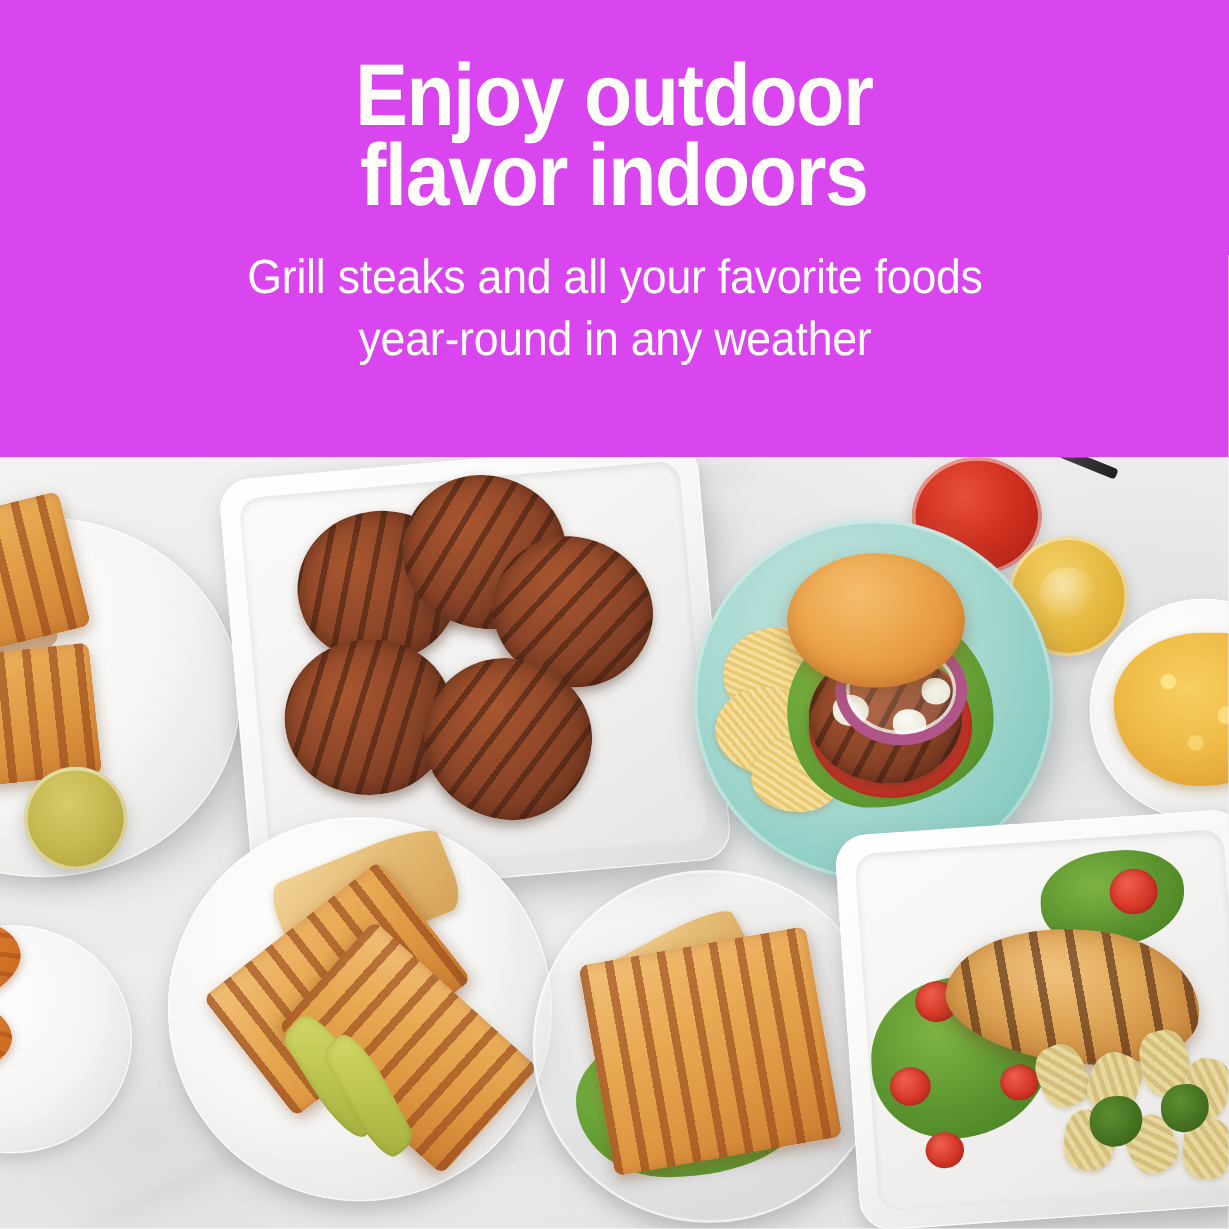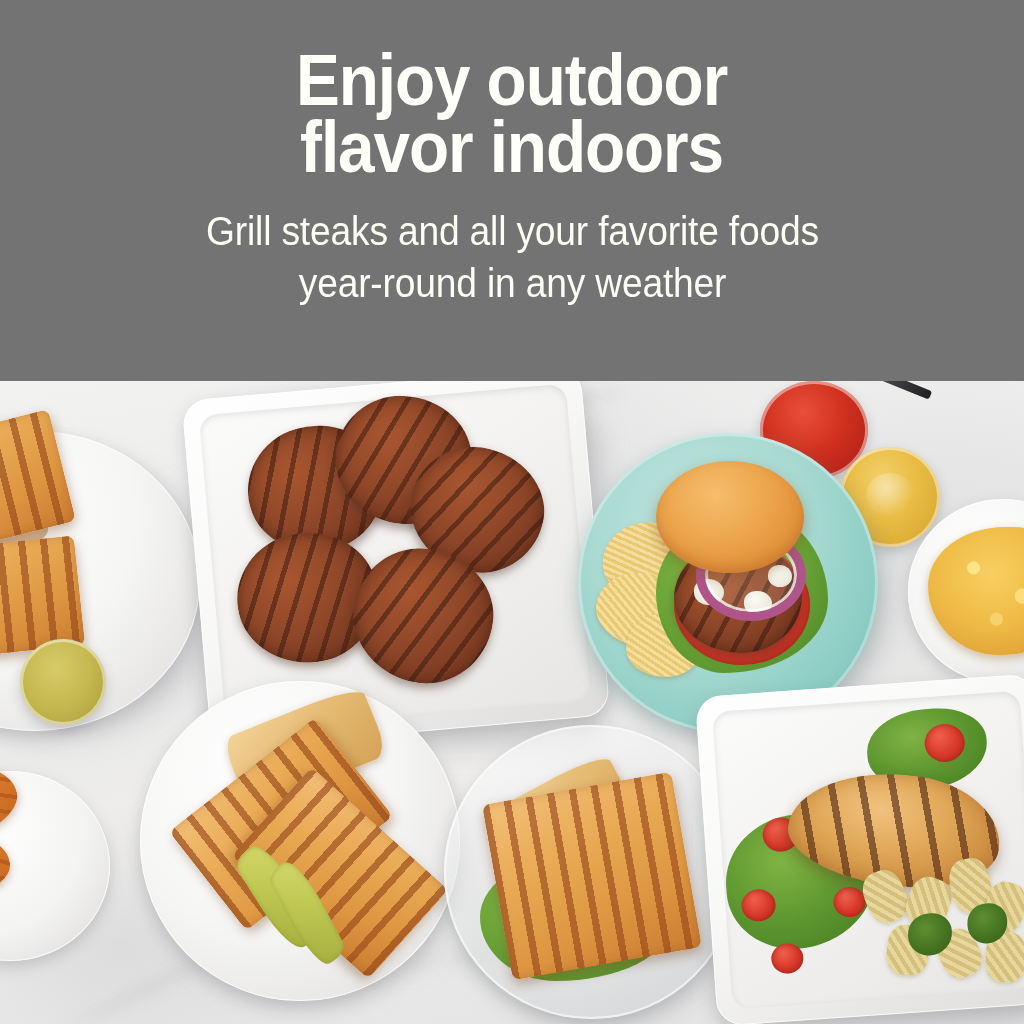--- a/index.html
+++ b/index.html
@@ -201,21 +201,21 @@
   .greens{
     border-radius:50% 42% 55% 45%;
     background:radial-gradient(ellipse at 38% 34%,#7fb343 0%,#5d9630 50%,#437a1e 100%);
   }
 </style>
 </head>
 <body>
 
 <div id="promo-card">
 
-  <div id="banner" style="background: #737373;">
+  <div id="banner" style="background: #d946ef;">
     <h1 id="headline" style="color: rgb(255, 255, 250);">Enjoy outdoor
 flavor indoors</h1>
     <p id="subhead" style="color: rgb(252, 253, 243);">Grill steaks and all your favorite foods
 year-round in any weather</p>
   </div>
 
   <div id="photo">
 
     <div class="vein" style="left:330px;top:24px;width:300px;height:16px;transform:rotate(-8deg);"></div>
     <div class="vein2" style="left:20px;top:200px;width:220px;height:14px;transform:rotate(22deg);"></div>

